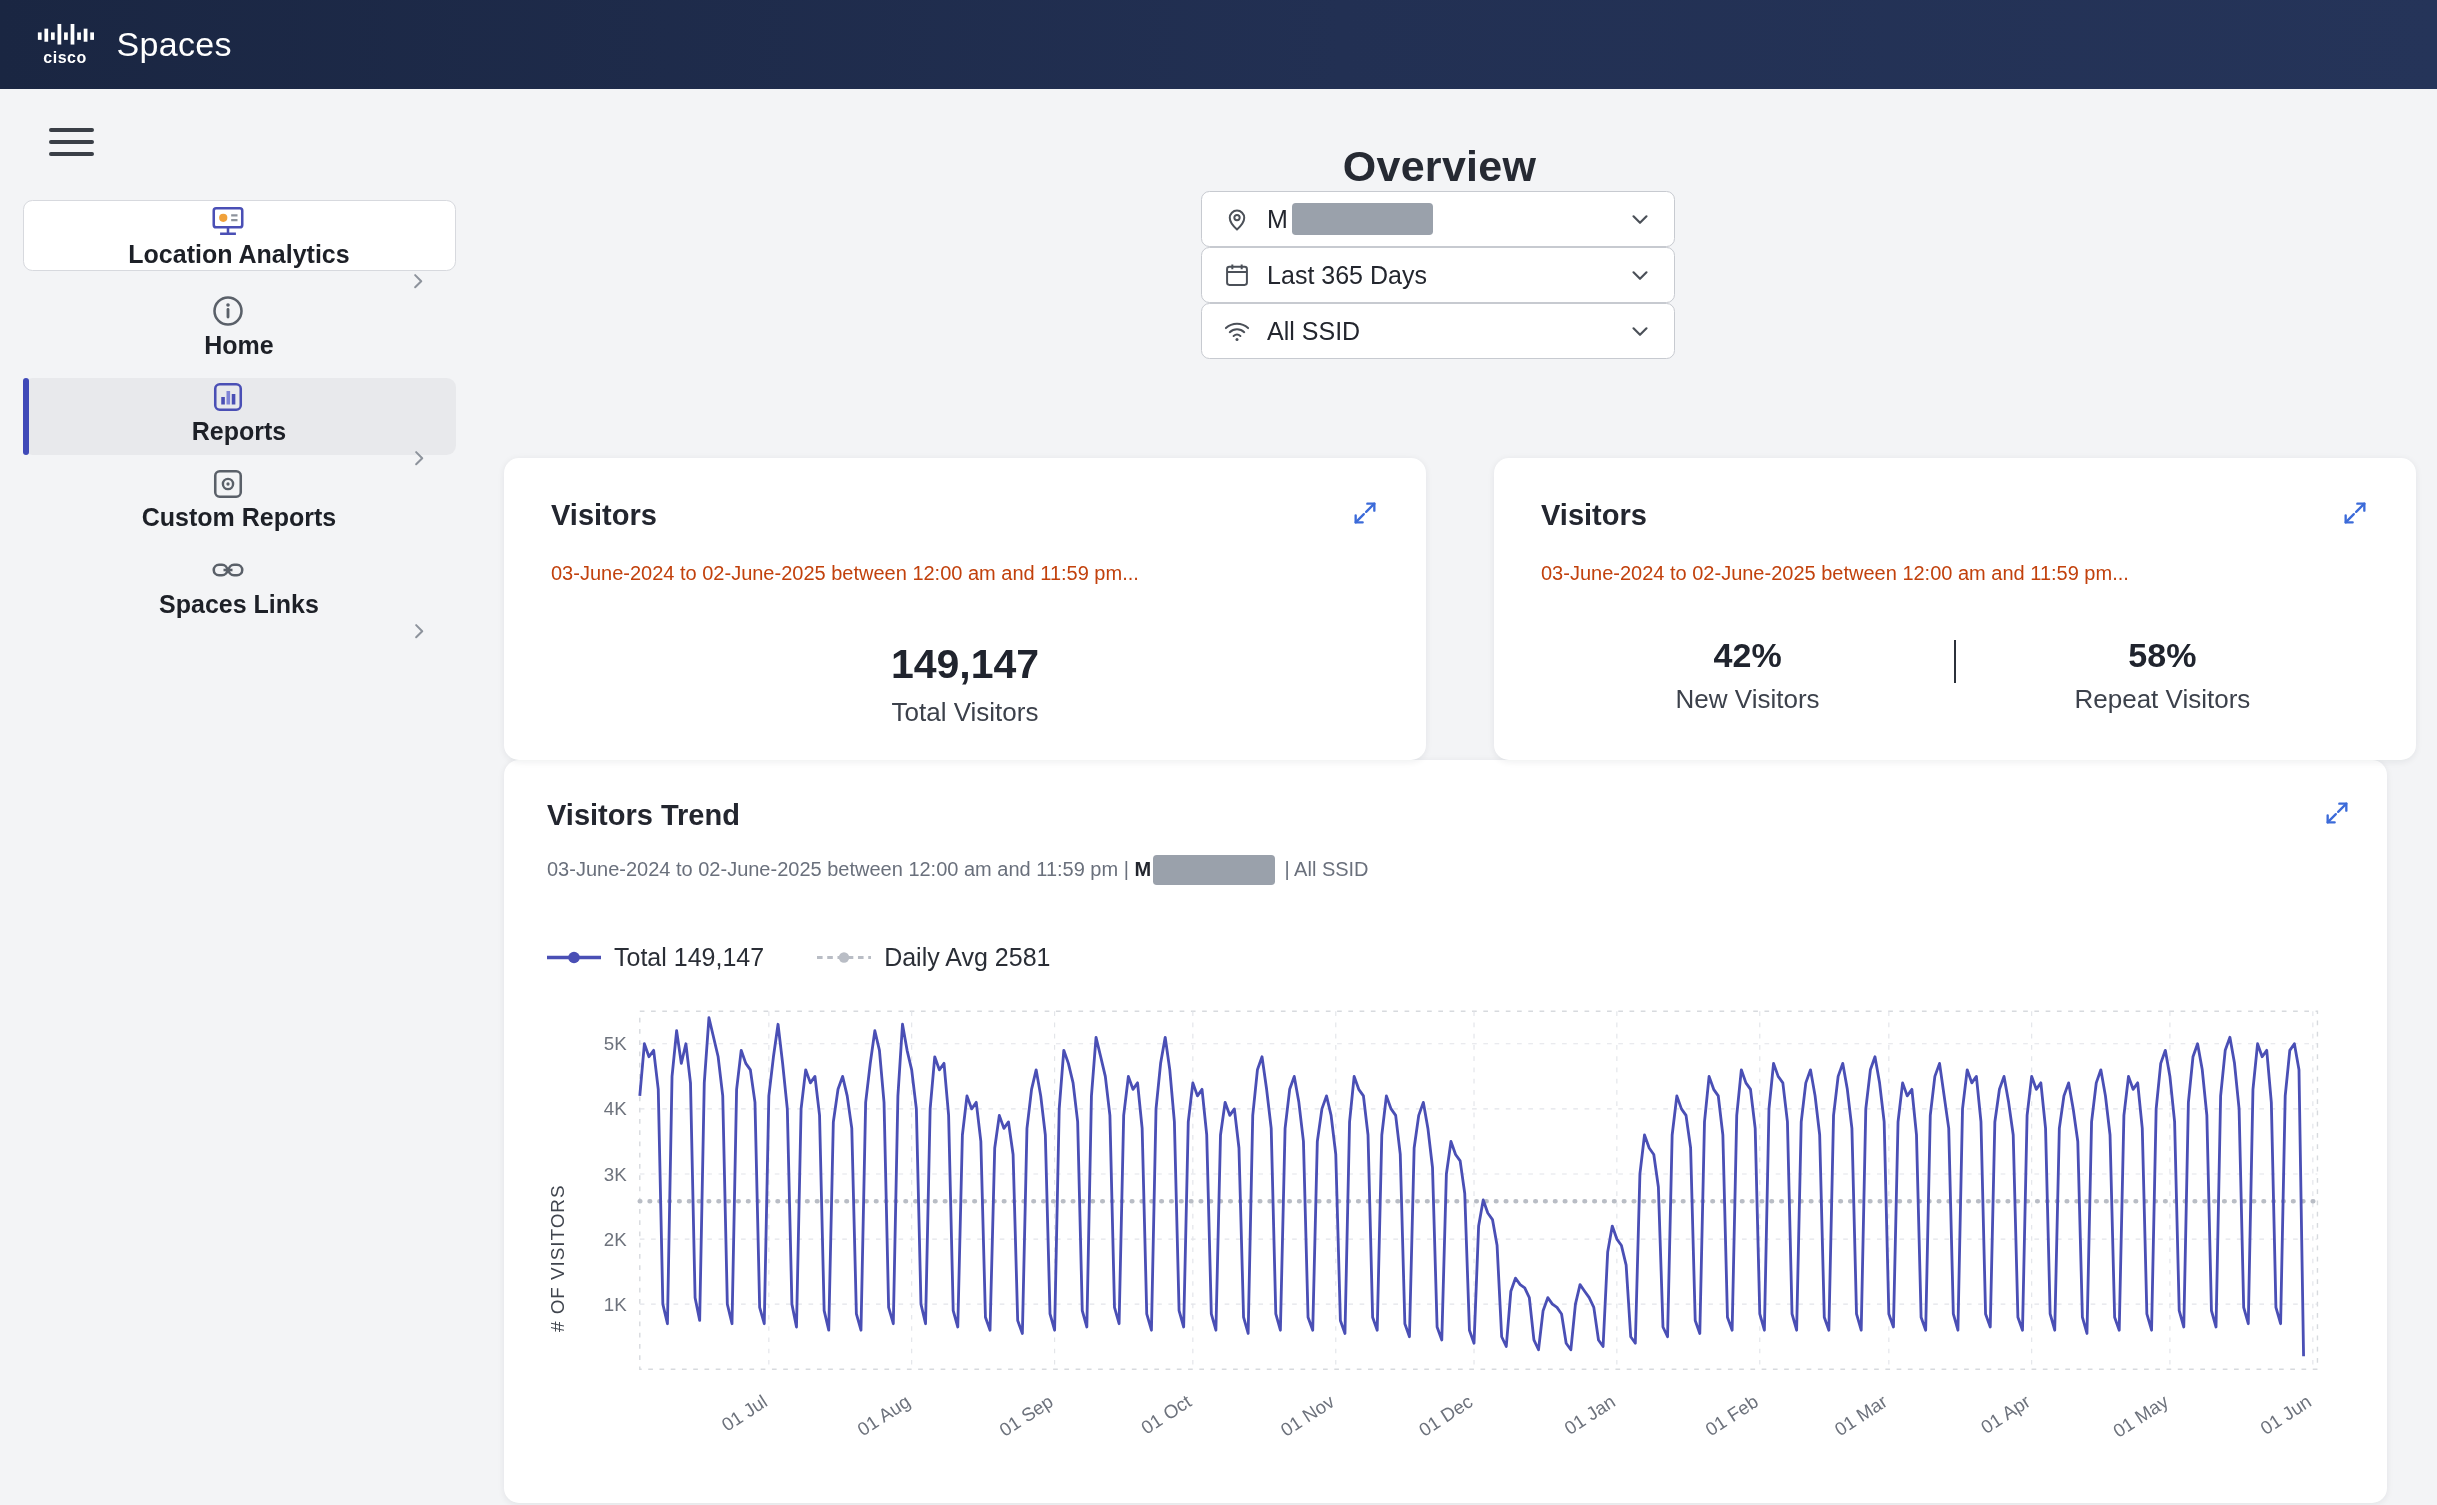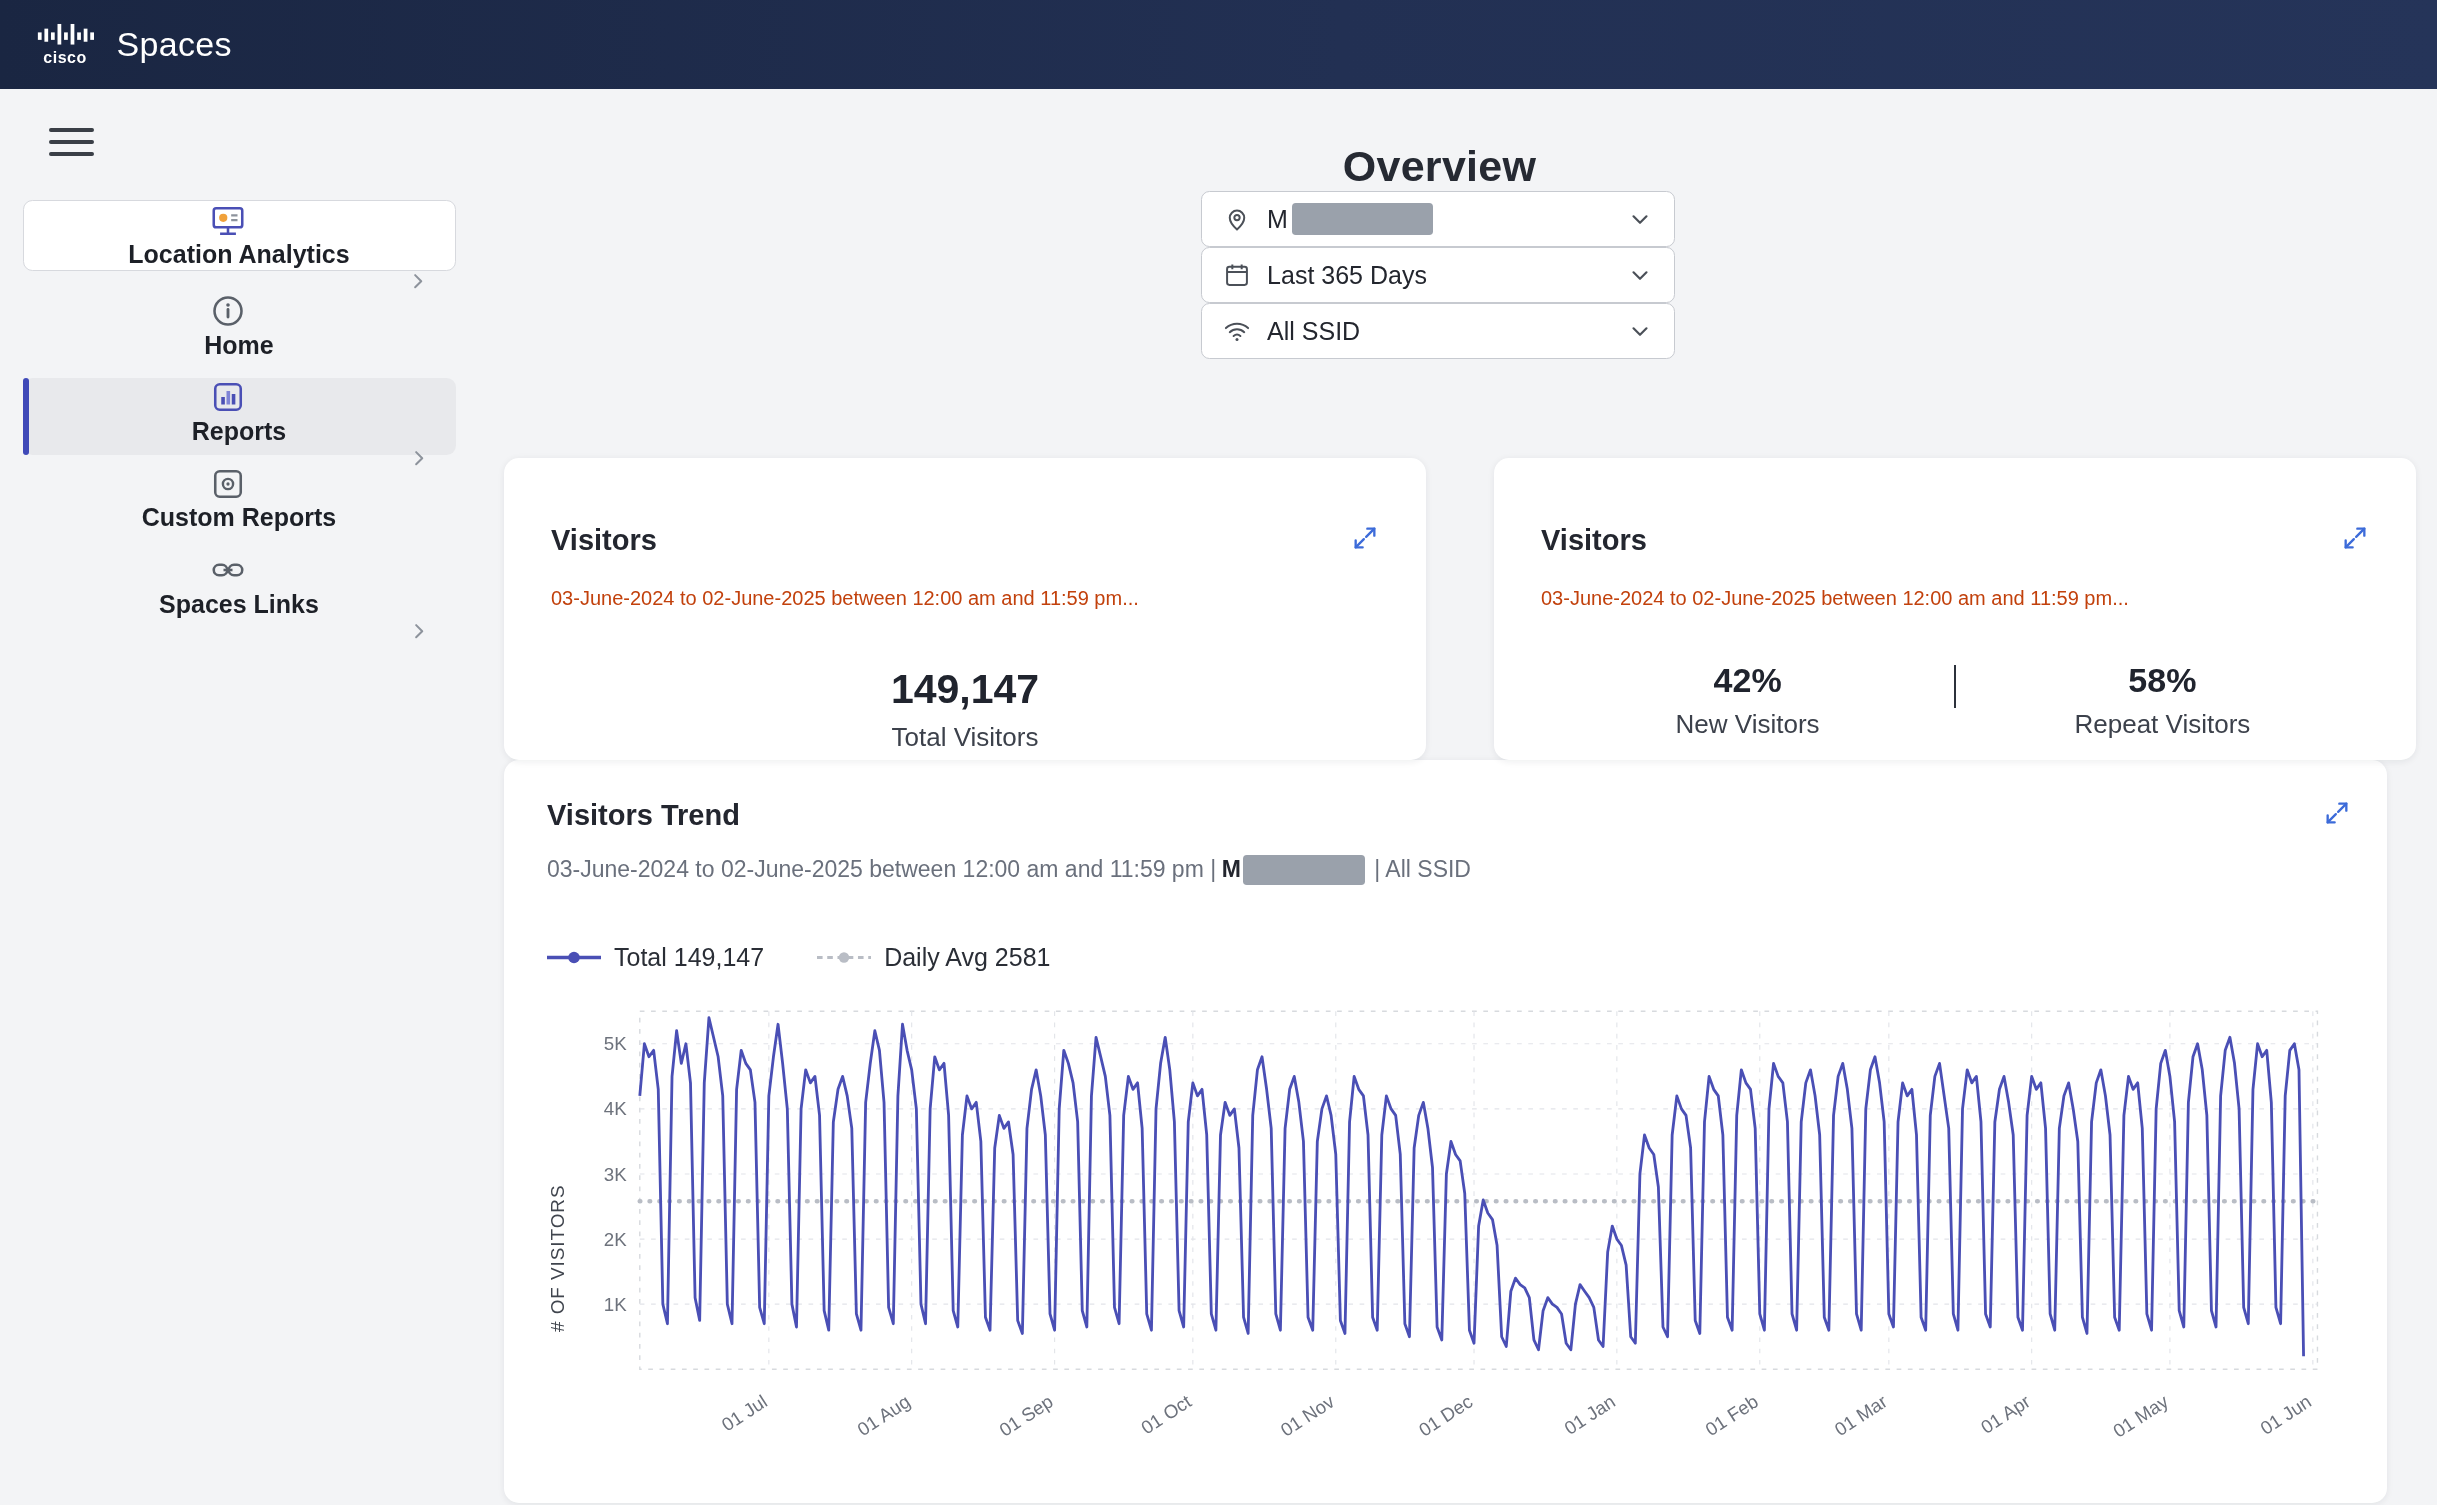--- a/index.html
+++ b/index.html
@@ -31,36 +31,36 @@
   .title-row { display:flex; align-items:center;flex-direction:column; }
   .page-title { font-size:43px; font-weight:700; color:#262a33; letter-spacing:0.3px; margin-right:41px; }
   .dropdown { width:474px; height:56px; background:#fff; border:1.9px solid #c7cad0; border-radius:8.4px; display:flex; align-items:center; padding:0 20.6px; margin-right:45px; font-size:25px; color:#23262e; cursor:pointer; }
   .dropdown .dd-icon { width:30px; height:30px; margin-right:15px; display:flex; align-items:center; justify-content:center; }
   .dropdown .dd-chevron { margin-left:auto; display:flex; align-items:center; }
   .redacted { display:inline-block; background:#9aa1ab; border-radius:3.8px; height:32px; width:141px; vertical-align:middle; margin-left:3.8px; }
 
   
   .cards-row { display:flex; margin-top:99px; }
   .card { background:#fff; border-radius:15px; box-shadow:0 1.9px 7.5px rgba(20,24,40,.07); }
-  .card.small { width:922px; height:302px; padding:66px 47px; margin-right:68px; }
+  .card.small { width:922px; height:302px; padding:41px 47px; margin-right:68px; }
   .card.small:last-child { margin-right:0; }
   .card-head { display:flex; align-items:flex-start; justify-content:space-between; }
   .card-title { font-size:29px; font-weight:700; color:#23262f; }
   .expand-btn { background:none; border:none; cursor:pointer; padding:0; line-height:0; }
   .card-sub { margin-top:28px; font-size:20px; color:#c2410c; line-height:1.35; }
   .stat-center { margin-top:54px; text-align:center; }
   .stat-value { font-size:41px; font-weight:700; color:#20242e; }
   .stat-label { margin-top:9.4px; font-size:26px; color:#3c414b; }
   .split-row { margin-top:49px; display:flex; justify-content:center; align-items:flex-start; }
   .split-col { text-align:center; min-width:234px; }
   .split-divider { width:2.8px; height:43px; background:#2c313b; margin:3.8px 89px 0 89px; }
 
   
   .card.trend { width:1883px; height:743px; padding:39px 36px 0 43px; }
-  .trend-sub { margin-top:22.5px; font-size:23px; color:#6a707c; display:flex; align-items:center; flex-wrap:wrap; }
+  .trend-sub { margin-top:22.5px; font-size:20px; color:#6a707c; display:flex; align-items:center; flex-wrap:wrap; }
   .trend-sub b { color:#23262e; font-weight:700; margin-left:5.6px; }
   .trend-sub .redacted { width:122px; height:30px; margin:0 9.4px 0 1.9px; }
   .legend-row { margin-top:58px; display:flex; align-items:center; }
   .legend-item { display:flex; align-items:center; margin-right:53px; cursor:pointer; }
   .legend-item span { margin-left:13px; font-size:25px; color:#2a2e36; }
   .chart-region { margin-top:28px; display:flex; align-items:stretch; }
   .y-axis-title { writing-mode:vertical-rl; transform:rotate(180deg); text-align:center; font-size:19px; letter-spacing:0.9px; color:#40454e; padding-bottom:66px; }
 </style>
 </head>
 <body>

